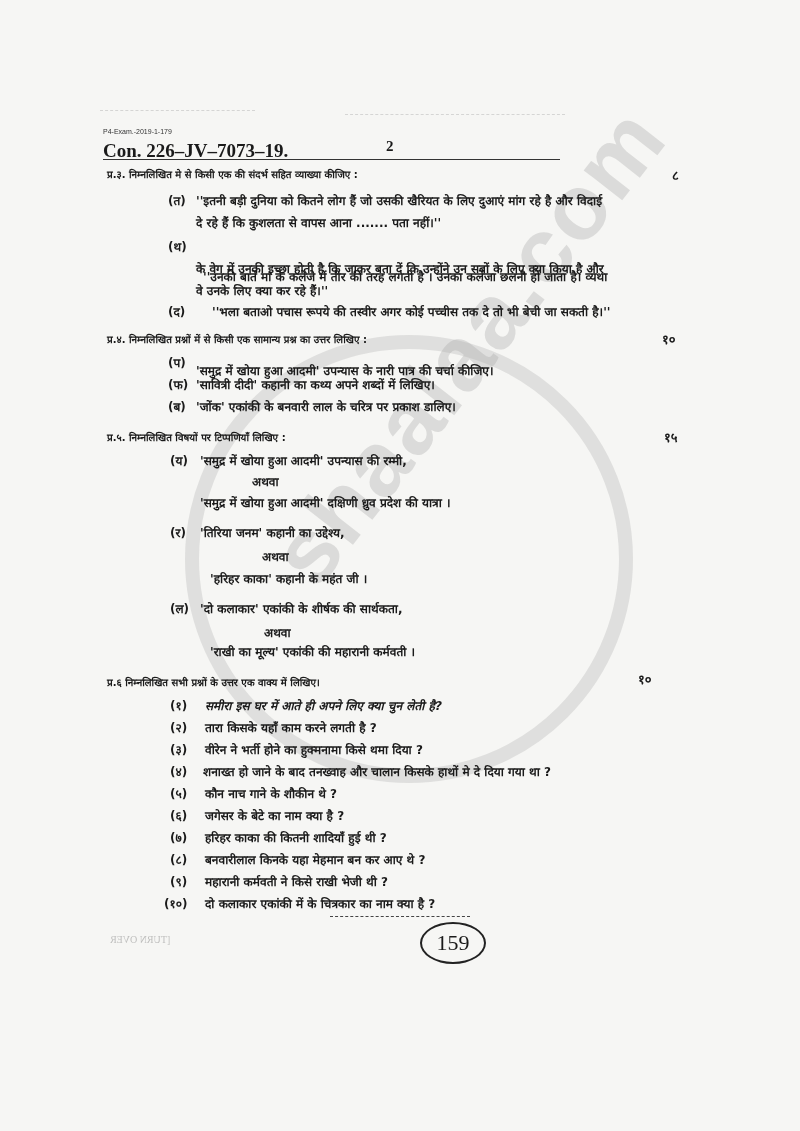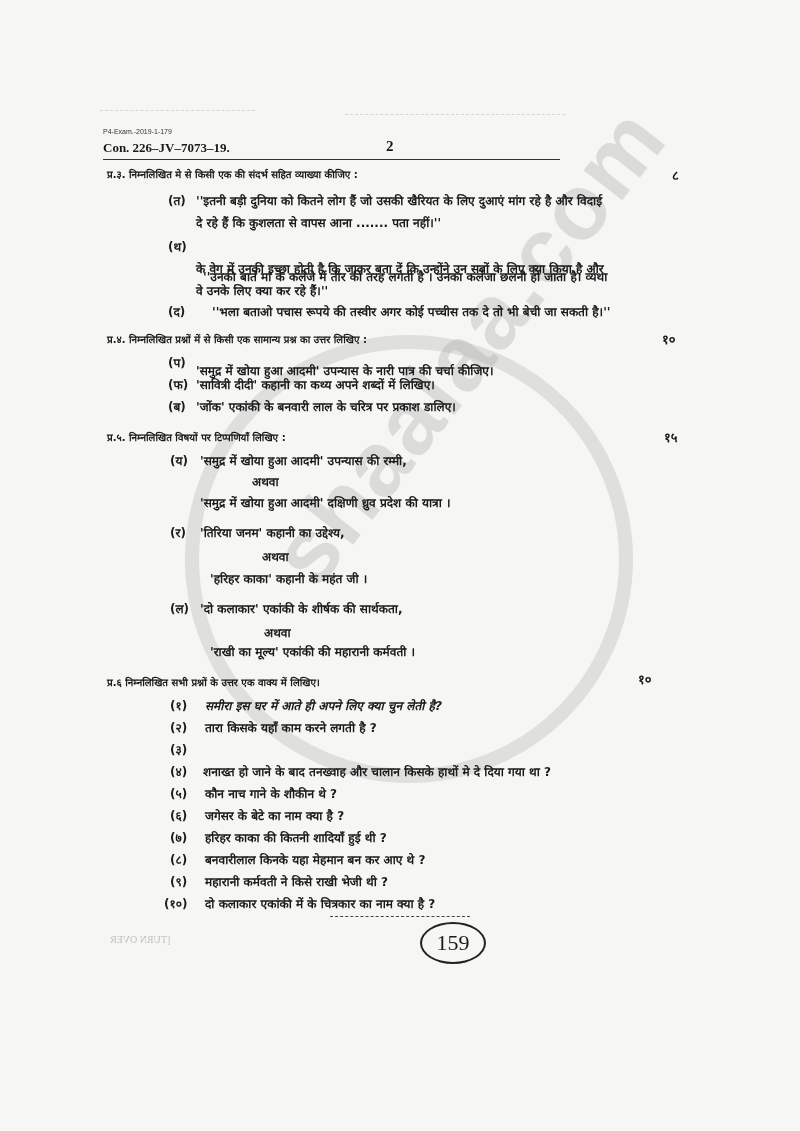--- a/index.html
+++ b/index.html
@@ -5,21 +5,21 @@
   html, body { margin: 0; padding: 0; }
   body {
     width: 800px; height: 1131px; background: #f4f4f2; position: relative; overflow: hidden;
     font-family: "DejaVu Sans", sans-serif; color: #1a1a1a;
   }
   .page { position: absolute; left: 0; top: 0; width: 800px; height: 1131px; background: #f6f6f4; }
   .ghost-top { position: absolute; left: 100px; top: 82px; width: 620px; height: 40px; opacity: 0.25; }
   .ghost-top .bar1 { position: absolute; left: 0; top: 28px; width: 155px; border-top: 1px dashed #777; }
   .ghost-top .bar2 { position: absolute; left: 245px; top: 32px; width: 220px; border-top: 1px dashed #777; }
   .exam-code { position: absolute; left: 103px; top: 128px; font-size: 7px; color: #333; font-family: "Liberation Sans", sans-serif; }
-  .con { position: absolute; left: 103px; top: 140px; font-family: "Liberation Serif", serif; font-weight: bold; font-size: 13px; }
+  .con { position: absolute; left: 103px; top: 140px; font-family: "Liberation Serif", serif; font-weight: bold; font-size: 19px; }
   .pageno { position: absolute; left: 386px; top: 138px; font-family: "Liberation Serif", serif; font-weight: bold; font-size: 15px; }
   .hrule { position: absolute; left: 103px; top: 159px; width: 457px; border-top: 1px solid #333; }
   .q { position: absolute; font-size: 10px; white-space: nowrap; }
   .qhead { left: 107px; font-weight: bold; }
   .marks { position: absolute; font-size: 13px; font-weight: bold; }
   .item { position: absolute; font-size: 12px; white-space: nowrap; font-weight: bold; }
   .cont { position: absolute; font-size: 12px; white-space: nowrap; font-weight: bold; }
   .or { position: absolute; font-size: 12px; font-weight: bold; text-align: right; }
   .watermark-circle {
     position: absolute; left: 185px; top: 335px; width: 420px; height: 420px;
@@ -100,20 +100,21 @@
   <div class="cont" style="left:210px; top:643px;">'राखी का मूल्य' एकांकी की महारानी कर्मवती ।</div>
 
   <div class="q qhead" style="top:675px;">प्र.६  निम्नलिखित सभी प्रश्नों के उत्तर एक वाक्य में लिखिए।</div>
   <div class="marks" style="left:638px; top:670px;">१०</div>
 
   <div class="item" style="left:170px; top:697px;">(१)</div>
   <div class="cont" style="left:205px; top:697px;font-style:italic;">समीरा इस घर में आते ही अपने लिए क्या चुन लेती है?</div>
   <div class="item" style="left:170px; top:719px;">(२)</div>
   <div class="cont" style="left:205px; top:719px;">तारा किसके यहाँ काम करने लगती है ?</div>
   <div class="item" style="left:170px; top:741px;">(३)</div>
+  <div class="cont" style="left:205px; top:741px;">वीरेन ने भर्ती होने का हुक्मनामा किसे थमा दिया ?</div>
   <div class="item" style="left:170px; top:763px;">(४)</div>
   <div class="cont" style="left:203px; top:763px;">शनाख्त हो जाने के बाद तनख्वाह और चालान किसके हाथों मे दे दिया गया था ?</div>
   <div class="item" style="left:170px; top:785px;">(५)</div>
   <div class="cont" style="left:205px; top:785px;">कौन नाच गाने के शौकीन थे ?</div>
   <div class="item" style="left:170px; top:807px;">(६)</div>
   <div class="cont" style="left:205px; top:807px;">जगेसर के बेटे का नाम क्या है ?</div>
   <div class="item" style="left:170px; top:829px;">(७)</div>
   <div class="cont" style="left:205px; top:829px;">हरिहर काका की कितनी शादियाँ हुई थी ?</div>
   <div class="item" style="left:170px; top:851px;">(८)</div>
   <div class="cont" style="left:205px; top:851px;">बनवारीलाल किनके यहा मेहमान बन कर आए थे ?</div>

